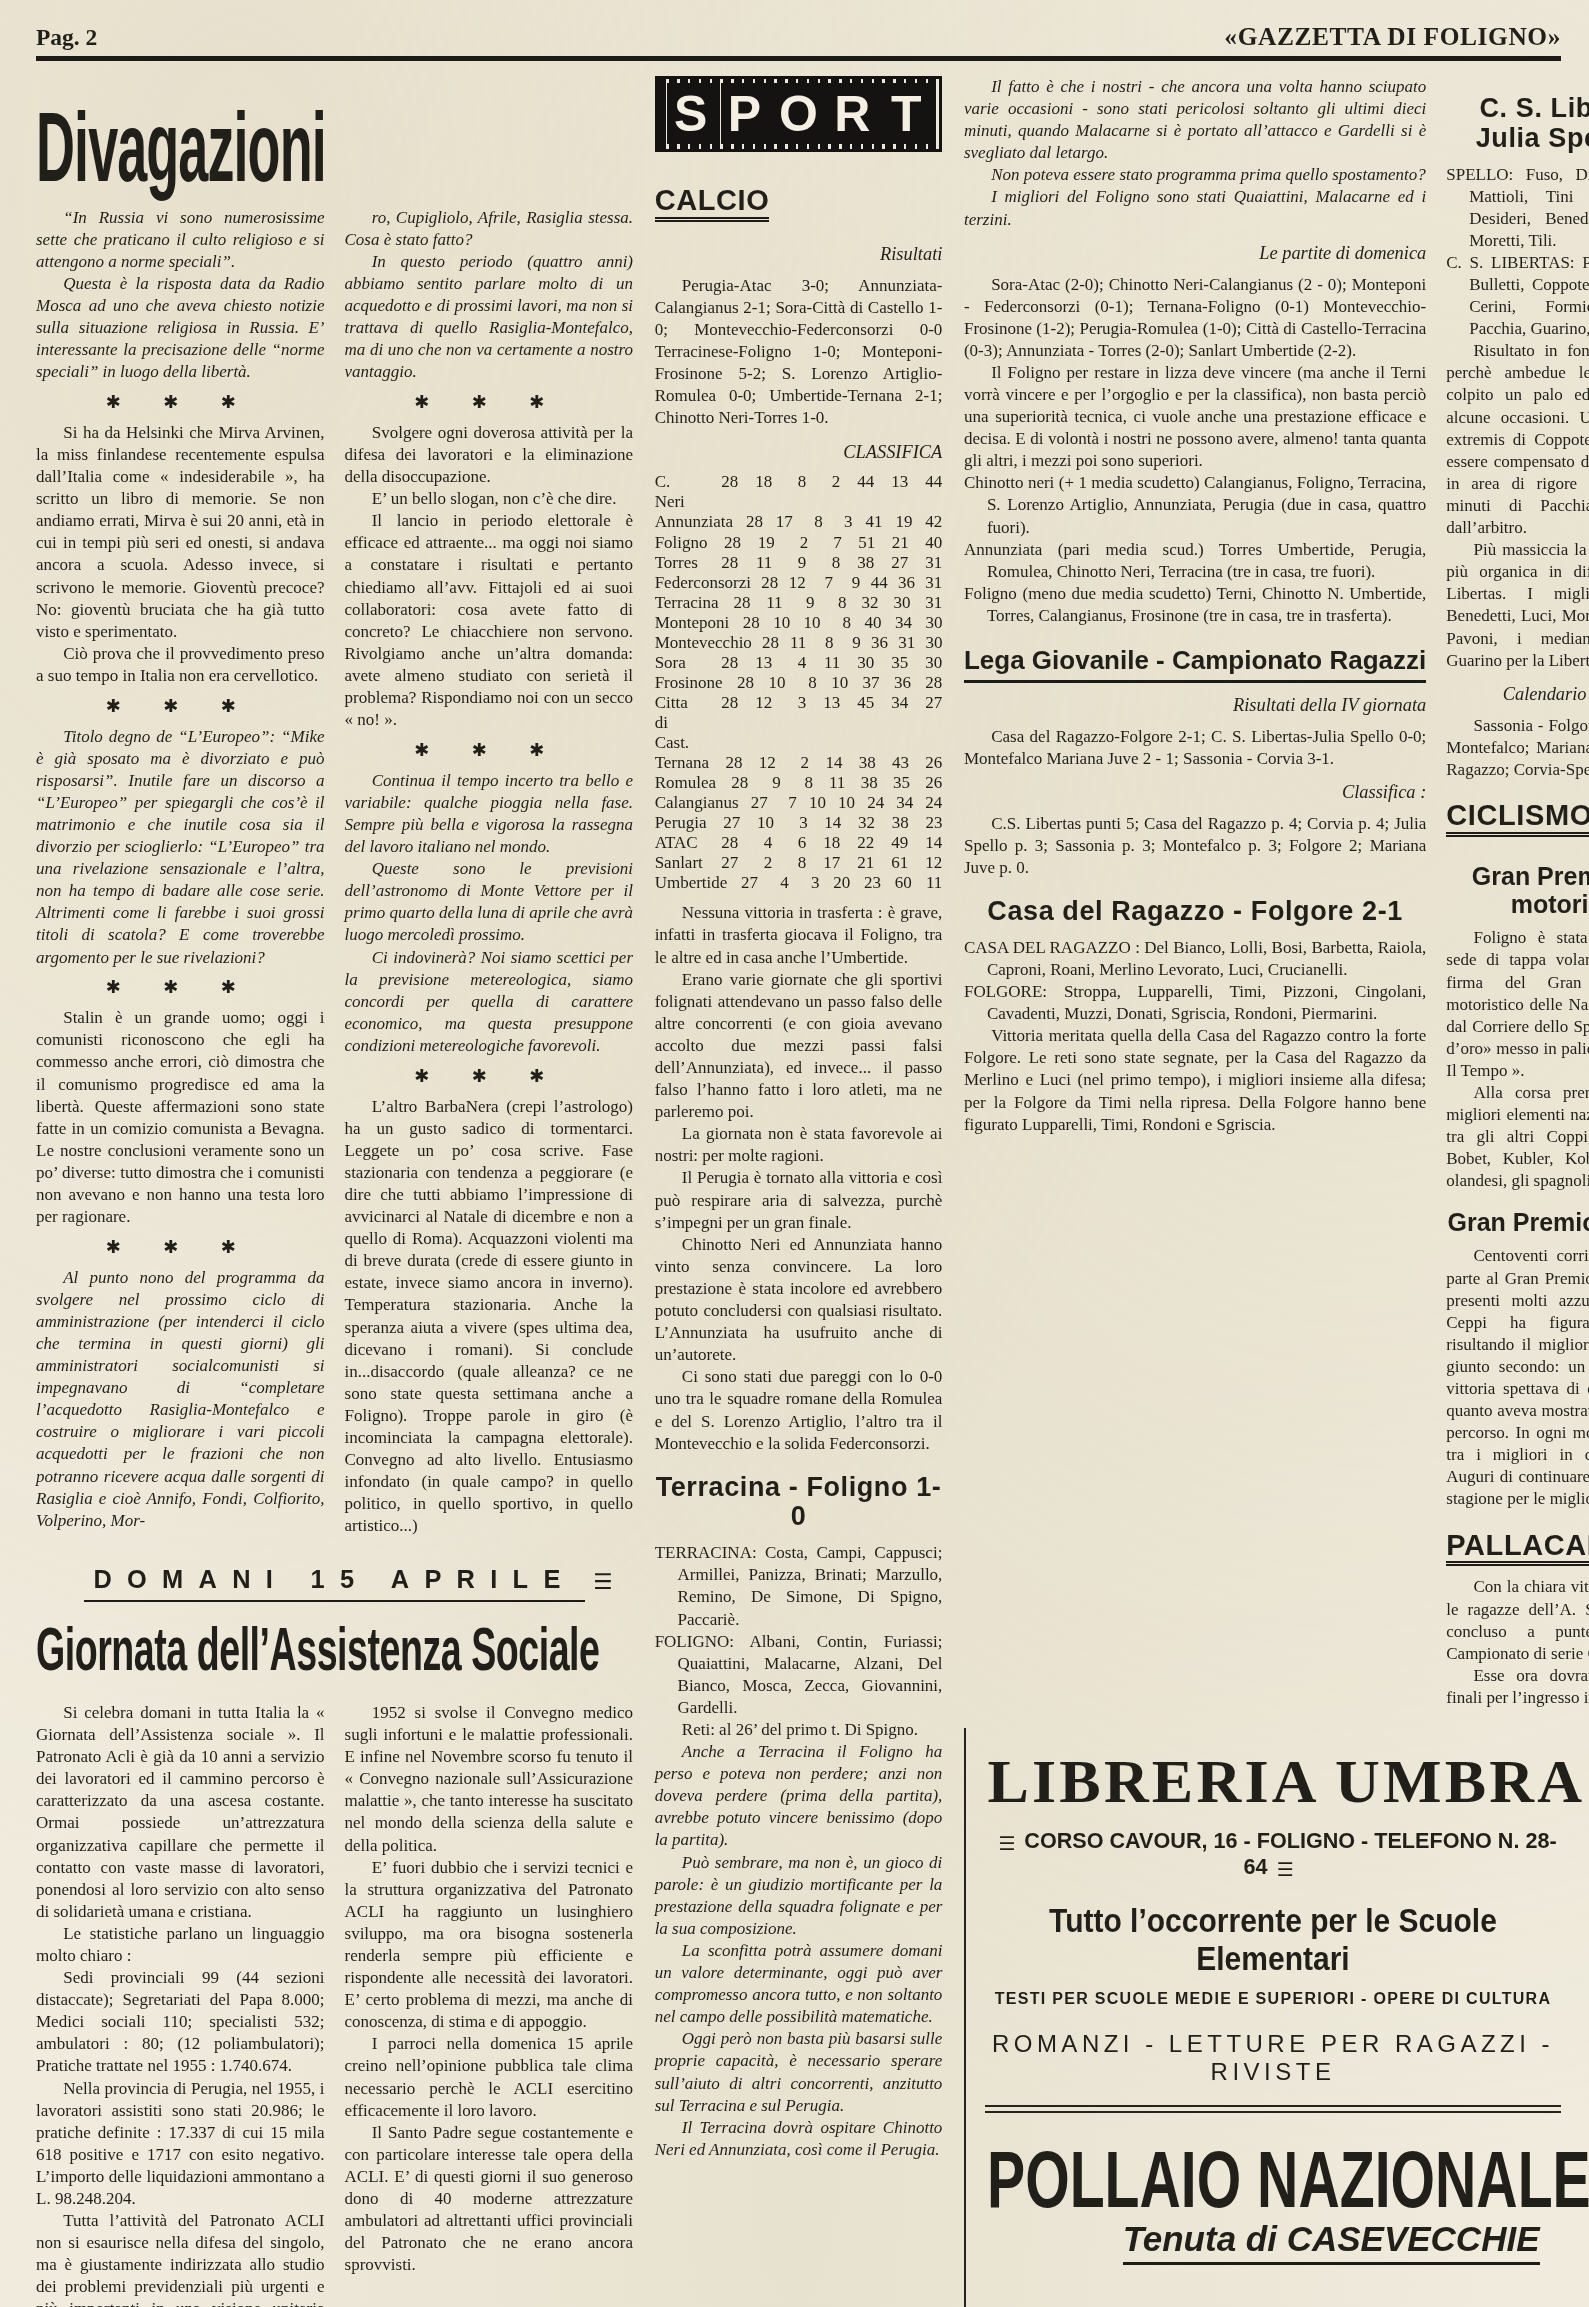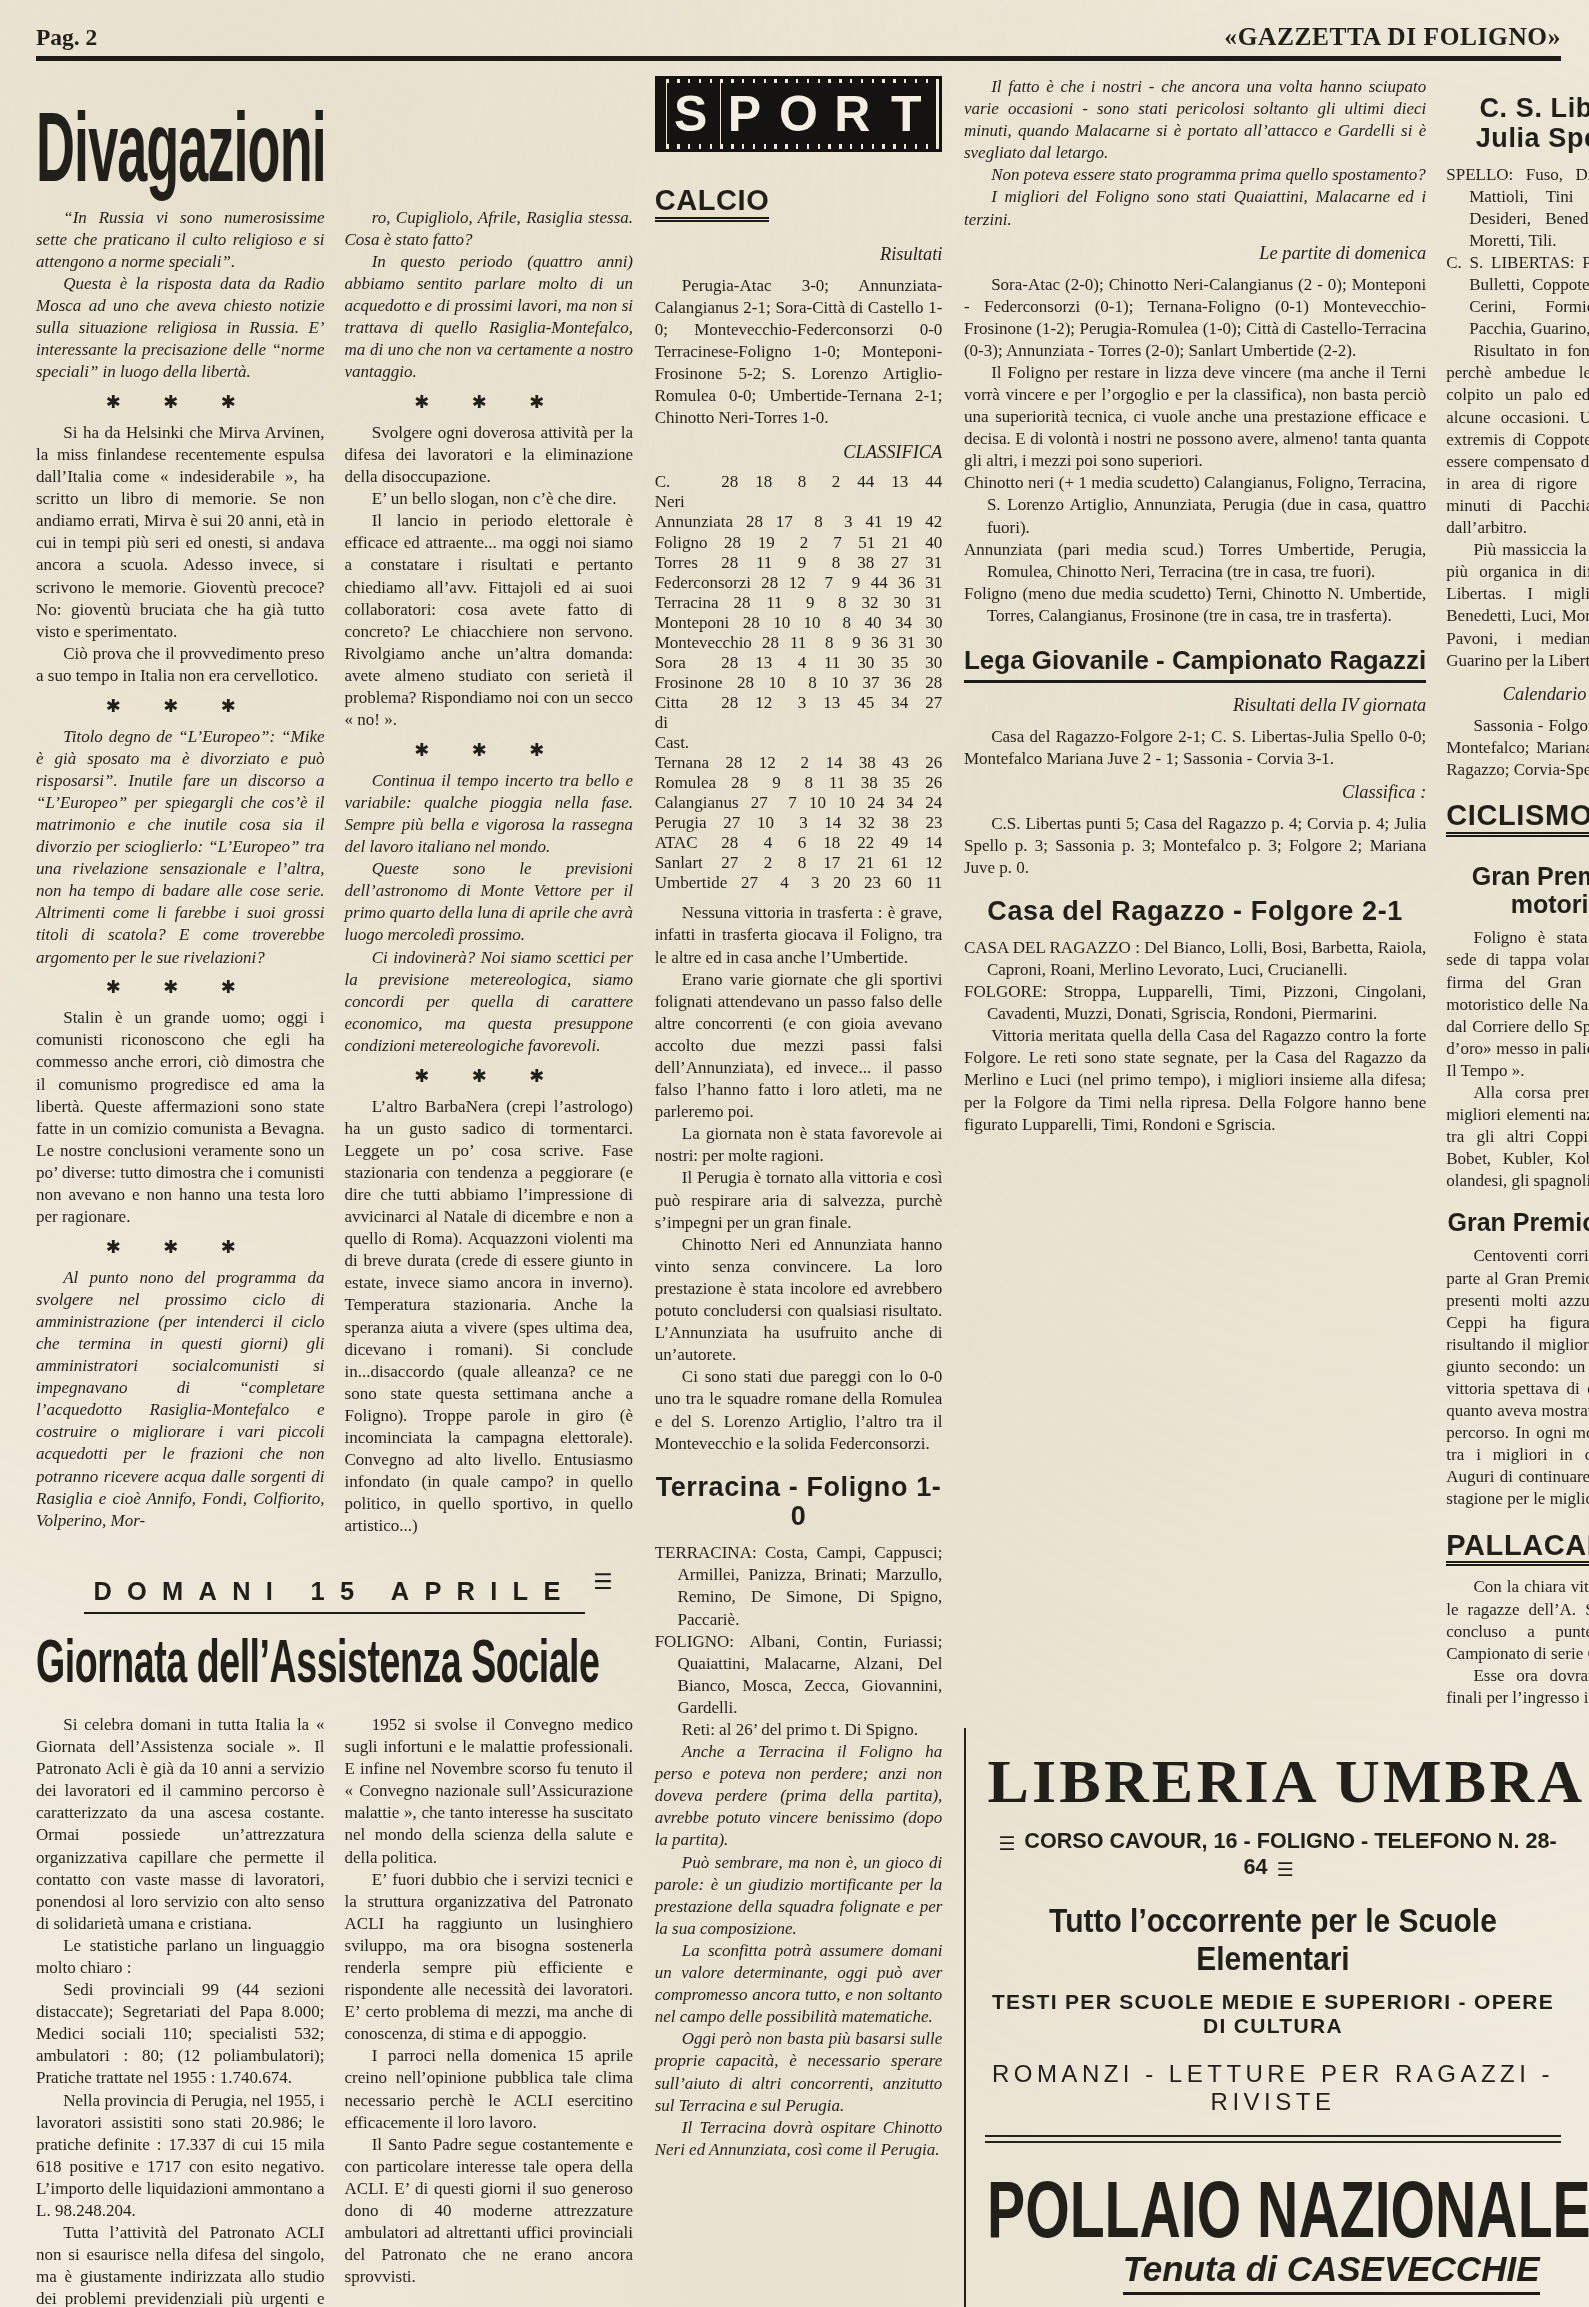--- a/index.html
+++ b/index.html
@@ -39,33 +39,33 @@
   .sport-tile{background:#141311;color:#f4efe2;font-family:"Liberation Sans",sans-serif;font-weight:bold;
     font-size:50px;width:48px;height:61px;display:flex;align-items:center;justify-content:center;}
   
   .classifica{margin:5.1px 0 9px;font-size:17px;line-height:1.18;}
   .classifica .trow{display:flex;}
   .classifica .team{flex:1;text-align:left;}
   .classifica .num{width:34px;text-align:right;}
   
   .assist{margin-top:28px;}
   .domani{text-align:center;position:relative;margin-bottom:11.4px;}
-  .domani .domani-inner{display:inline-block;font-family:"Liberation Sans",sans-serif;font-weight:bold;font-size:25.4px;letter-spacing:15.3px;border-bottom:2.5px solid #1d1b17;padding:0 9px 5.1px;margin-top:12px;}
+  .domani .domani-inner{display:inline-block;font-family:"Liberation Sans",sans-serif;font-weight:bold;font-size:25.4px;letter-spacing:15.3px;border-bottom:2.5px solid #1d1b17;padding:0 9px 5.1px;}
   .domani .marks{position:absolute;right:19px;top:3.8px;font-size:21.6px;letter-spacing:1.3px;}
   .giornata{font-family:"Liberation Sans",sans-serif;font-weight:bold;font-size:47px;white-space:nowrap;
     transform:scale(0.80,1.30);transform-origin:left top;height:62px;margin:5.1px 0 27px;letter-spacing:-0.6px;}
   
   .ads{margin-top:19px;border-left:2.5px solid #25231e;padding-left:19px;}
   .ad{padding:15.3px 2.5px 16.5px;}
   hr.double{border:none;border-top:2.5px solid #25231e;border-bottom:2.5px solid #25231e;height:3.8px;margin:2.5px 0;background:transparent;}
   .lib-title{font-family:"Liberation Serif",serif;font-weight:bold;font-size:62px;text-align:center;letter-spacing:3.2px;line-height:1;margin:6.4px 0 16.5px;white-space:nowrap;}
   .lib-addr{font-family:"Liberation Sans",sans-serif;font-weight:bold;font-size:21.6px;text-align:center;margin-bottom:25.4px;}
   .lib-addr .tribar{font-family:"DejaVu Sans",sans-serif;font-size:19px;vertical-align:middle;padding:0 9px;}
   .lib-l1{font-family:"Liberation Sans",sans-serif;font-weight:bold;font-size:30px;text-align:center;margin-bottom:16.5px;transform:scaleY(1.12);}
-  .lib-l2{font-family:"Liberation Sans",sans-serif;font-weight:bold;font-size:21px;text-align:center;letter-spacing:1.3px;margin-bottom:21.6px;}
+  .lib-l2{font-family:"Liberation Sans",sans-serif;font-weight:bold;font-size:16px;text-align:center;letter-spacing:1.3px;margin-bottom:21.6px;}
   .lib-l3{font-family:"Liberation Sans",sans-serif;font-size:24px;text-align:center;letter-spacing:4.5px;}
   .pol-title{font-family:"Liberation Sans",sans-serif;font-weight:bold;font-size:65px;white-space:nowrap;text-align:left;
     transform:scale(0.88,1.22);transform-origin:left top;height:78px;margin:3.8px 0 6.4px;}
   .pol-sub{text-align:right;margin:0 19px 28px 0;}
   .pol-sub span{display:inline-block;font-family:"Liberation Sans",sans-serif;font-weight:bold;font-style:italic;font-size:35px;border-bottom:3.2px solid #1d1b17;padding-bottom:3.8px;}
 </style>
 </head>
 <body>
 
 <div class="page">

